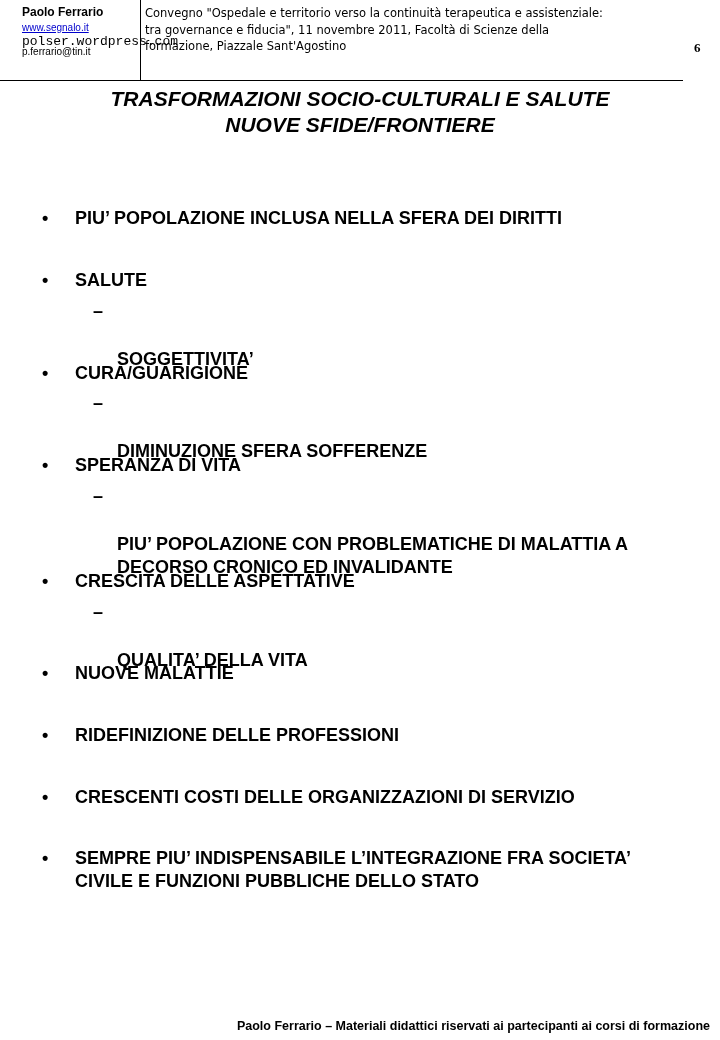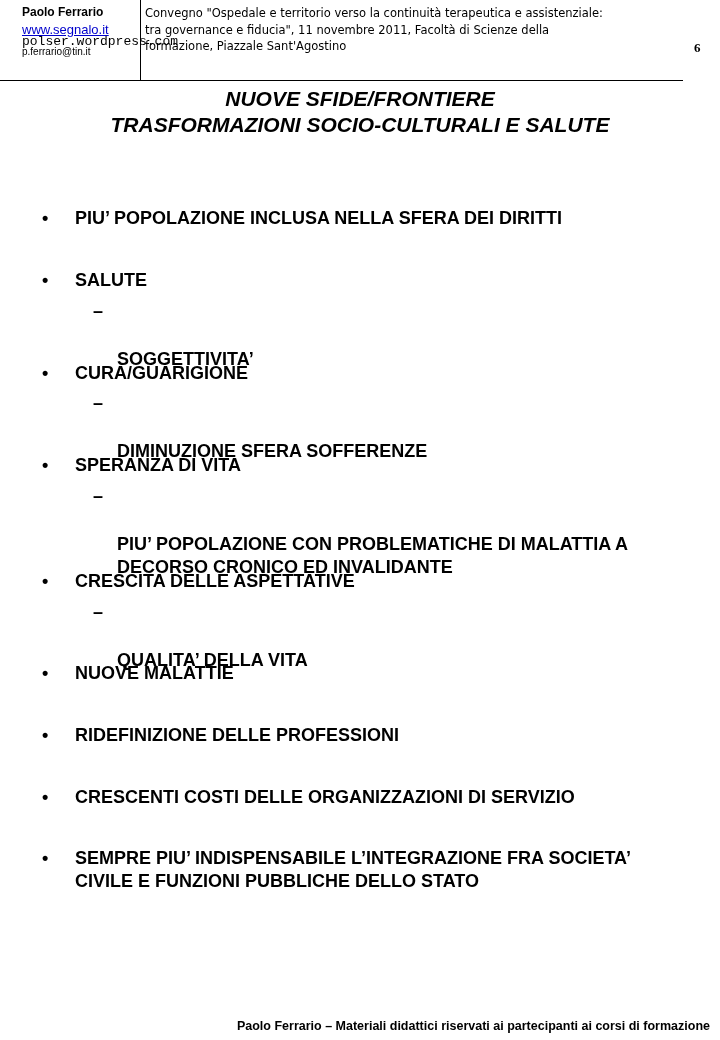--- a/index.html
+++ b/index.html
@@ -1,19 +1,19 @@
 <!DOCTYPE html>
 <html><head>
 <meta charset="utf-8">
 <style>
   html, body { margin: 0; padding: 0; background: #ffffff; }
   body { width: 720px; height: 1040px; position: relative; overflow: hidden; color: #000; }
   .header-left { position: absolute; left: 0; top: 0; width: 141px; height: 81px; border-right: 1px solid #000; box-sizing: border-box; }
   .author-name { position: absolute; left: 22px; top: 5px; font-family: "Liberation Sans", sans-serif; font-weight: bold; font-size: 12px; text-align: right; }
-  .author-site { position: absolute; left: 22px; top: 22px; font-family: "Liberation Sans", sans-serif; font-size: 13px; color: #0000cc; text-decoration: underline; }
+  .author-site { position: absolute; left: 22px; top: 22px; font-family: "Liberation Sans", sans-serif; font-size: 10px; color: #0000cc; text-decoration: underline; }
   .author-blog { position: absolute; left: 22px; top: 34px; font-family: Liberation Mono, monospace; font-size: 13px; }
   .author-mail { position: absolute; left: 22px; top: 46px; font-family: "Liberation Sans", sans-serif; font-size: 10px; }
   .header-rule { position: absolute; left: 0; top: 80px; width: 683px; height: 1px; background: #000; }
   .conf { position: absolute; left: 145px; top: 5px; width: 540px; font-family: "DejaVu Sans", sans-serif; font-size: 11.5px; line-height: 16.5px; white-space: pre-line; }
   .page-num { position: absolute; left: 694px; top: 40px; font-family: "Liberation Serif", serif; font-weight: bold; font-size: 13px; }
   .title { position: absolute; left: 0; top: 86px; width: 720px; text-align: center; font-family: "Liberation Sans", sans-serif; font-weight: bold; font-style: italic; font-size: 21px; line-height: 26px; }
   .bullets { position: absolute; left: 0; top: 0; width: 720px; }
   .item { position: absolute; left: 0; width: 720px; font-family: "Liberation Sans", sans-serif; font-weight: bold; font-size: 18px; line-height: 23px; }
   .bullet { position: absolute; left: 42px; top: 0; }
   .item-text { position: absolute; left: 75px; top: 0; width: 620px; }
@@ -31,22 +31,22 @@
   <div class="author-blog">polser.wordpress.com</div>
   <div class="author-mail">p.ferrario@tin.it</div>
 </div>
 <div class="conf">Convegno "Ospedale e territorio verso la continuità terapeutica e assistenziale:
 tra governance e fiducia", 11 novembre 2011, Facoltà di Scienze della
 formazione, Piazzale Sant'Agostino</div>
 <div class="page-num">6</div>
 <div class="header-rule"></div>
 
 <div class="title">
+  <div>TRASFORMAZIONI SOCIO-CULTURALI  E SALUTE</div>
   <div>NUOVE SFIDE/FRONTIERE</div>
-  <div>TRASFORMAZIONI SOCIO-CULTURALI  E SALUTE</div>
 </div>
 
 <div class="bullets">
   <div class="item" style="top:207px">
     <span class="bullet">•</span>
     <span class="item-text">PIU’ POPOLAZIONE INCLUSA NELLA SFERA DEI DIRITTI</span>
   </div>
 
   <div class="item" style="top:269px">
     <span class="bullet">•</span>

